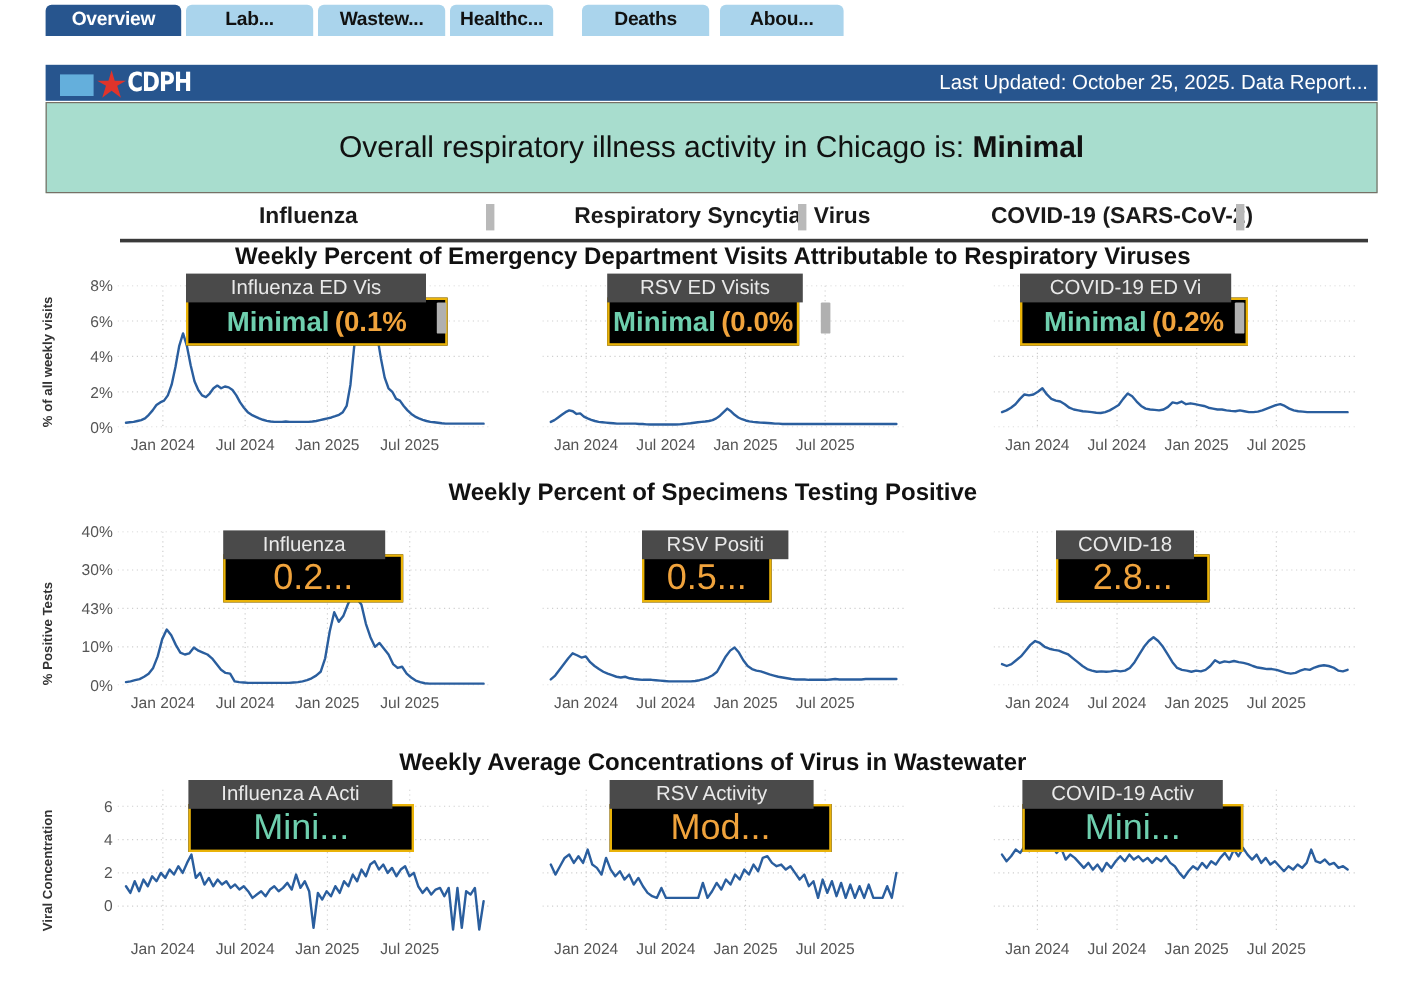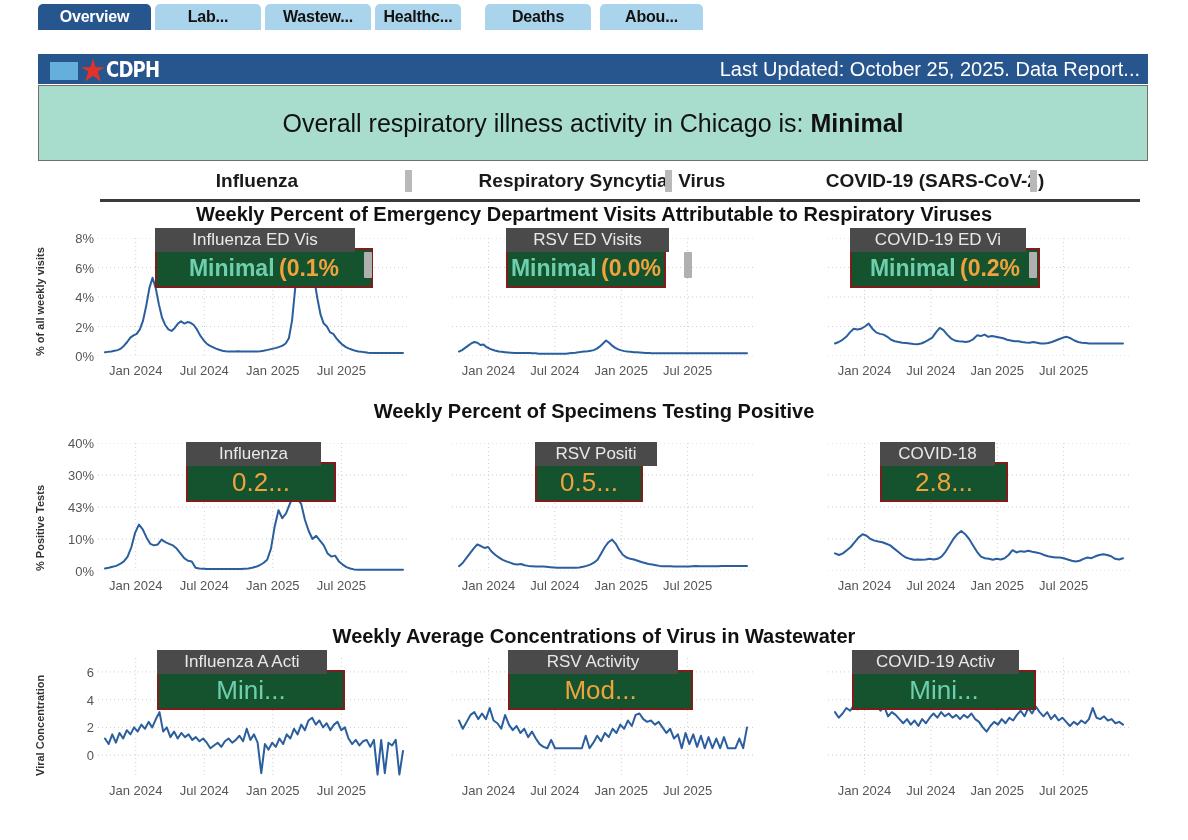--- a/index.html
+++ b/index.html
@@ -39,21 +39,21 @@
   #logo-text{
     position:absolute;left:56px;top:-1px;
     font-size:22px;font-weight:bold;color:#ffffff;
     letter-spacing:-1px;
     font-family:"DejaVu Sans", sans-serif;
     transform:scaleX(0.82);transform-origin:left top;
   }
   #lastupdated{
     position:absolute;right:8px;top:0;height:30px;
     display:flex;align-items:center;
-    font-size:20px;color:#ffffff;
+    font-size:17px;color:#ffffff;
     white-space:nowrap;
   }
   
   #banner{
     position:absolute;left:38px;top:85px;width:1110px;height:76px;
     background:#a8ddce;
     border:1px solid #777066;
     box-sizing:border-box;
     display:flex;align-items:center;justify-content:center;
   }
@@ -103,22 +103,22 @@
     position:absolute;
     font-size:13px;color:#555;
     text-align:center;white-space:nowrap;
     transform:translateX(-50%);
   }
   .plot{ position:absolute; }
   .plot svg{ display:block; }
   
   .callout{
     position:absolute;
-    background:#14532d;
-    border:2px solid #7f1d1d;
+    background:#000000;
+    border:2px solid #eab308;
     box-sizing:border-box;
     z-index:40;
   }
   .callout-head{
     position:absolute;left:-2px;top:-22px;height:24px;
     background:#4a4a4a;
     box-sizing:border-box;
     display:flex;align-items:center;justify-content:center;
     color:#e9e9e9;font-size:17px;
     overflow:hidden;white-space:nowrap;
@@ -126,21 +126,21 @@
   }
   .callout-body{
     width:100%;height:100%;
     display:flex;align-items:center;justify-content:center;
     white-space:nowrap;
     overflow:hidden;
   }
   .cval{ font-size:23px;font-weight:bold; }
   .cval.green{ color:#6ecfae; }
   .cval.orange{ color:#f0a33c; }
-  .cval.plain{ font-weight:normal;font-size:26px; }
+  .cval.plain{ font-weight:normal;font-size:30px; }
   .scrollnub{
     position:absolute;width:8px;height:26px;background:#b0b0b0;
     border-radius:1px;z-index:45;
   }
 </style>
 </head>
 <body>
 
 <div id="tabstrip">
     <div class="tab active" style="left: 38px; width: 113px;">

